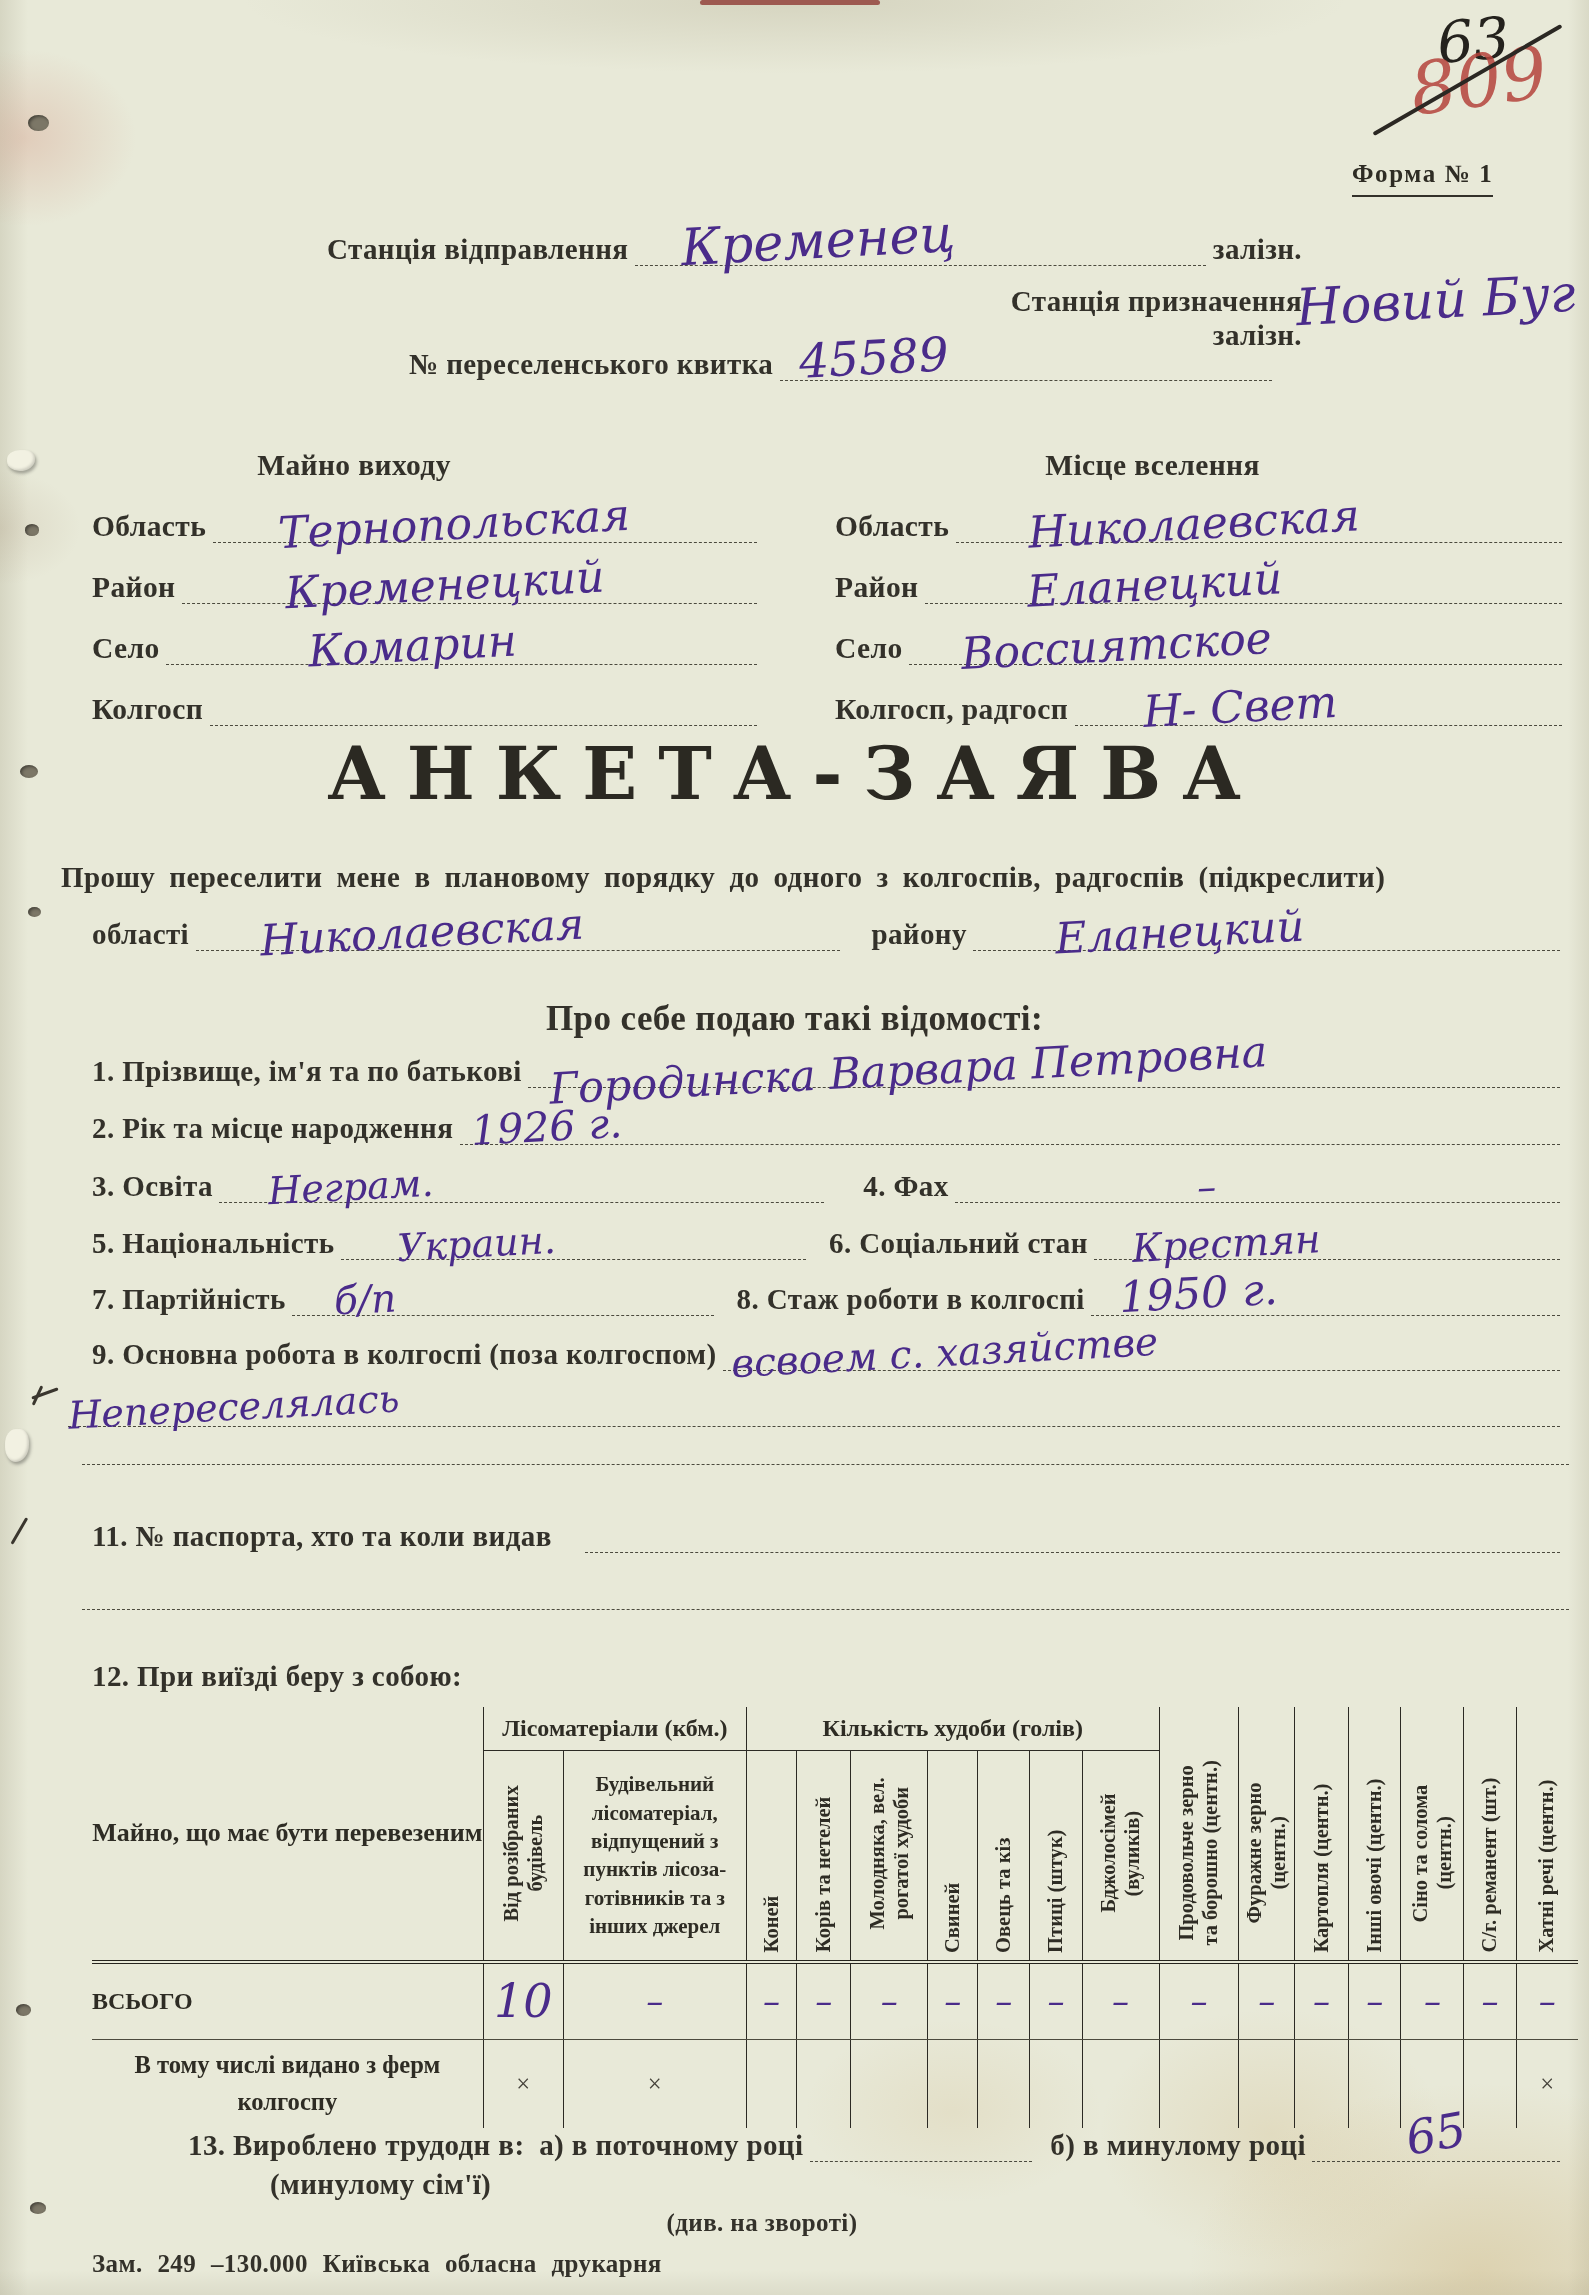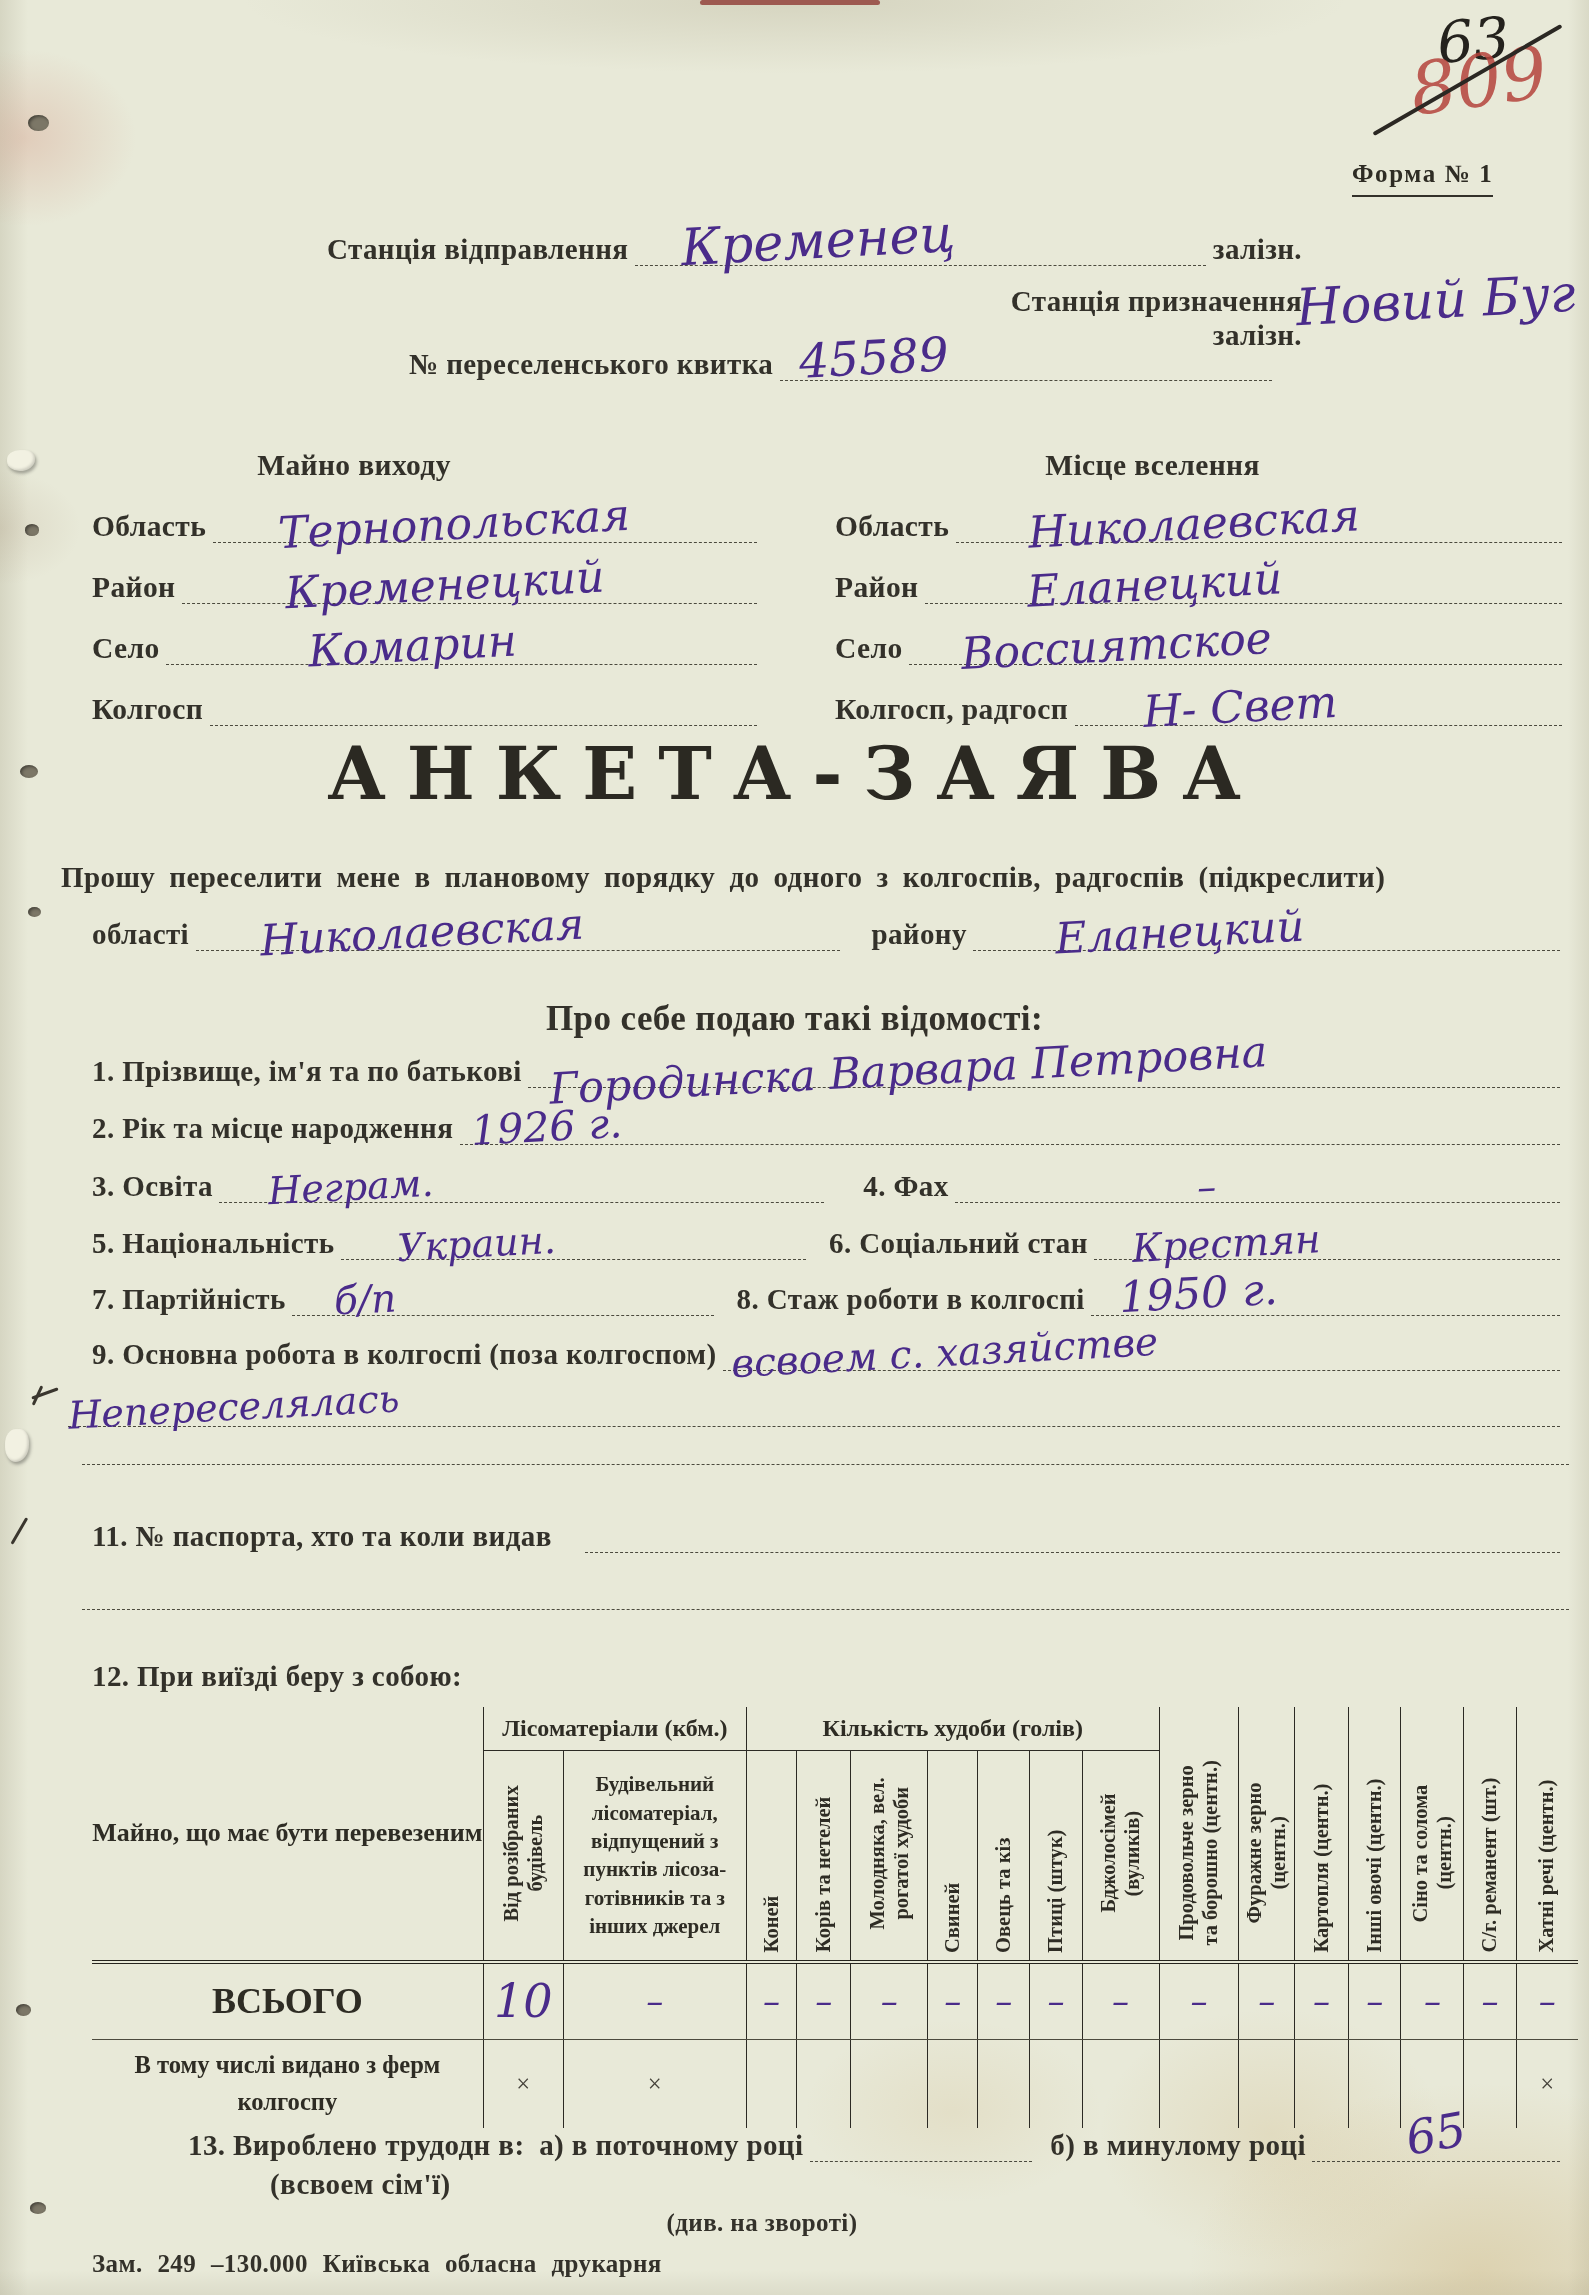--- a/index.html
+++ b/index.html
@@ -39,21 +39,21 @@
   
   table.goods{border-collapse:collapse;table-layout:fixed;}
   table.goods th, table.goods td{border-left:1.6px solid #2c2a24;padding:0;margin:0;}
   table.goods .prop{border-left:none;}
   table.goods tr.hdr2 th{border-bottom:4.1px double #26241e;}
   .prop-head{font-size:26px;text-align:center;line-height:2.3;font-weight:bold;padding:0 37px;border-bottom:4.1px double #26241e;}
   .group-head{font-size:24px;font-weight:bold;border-bottom:1.6px solid #2c2a24;height:43px;}
   .vert-cell{vertical-align:bottom;text-align:center;}
   .vert{writing-mode:vertical-rl;transform:rotate(180deg);display:inline-block;font-size:20.5px;line-height:1.15;max-height:198px;font-weight:bold;letter-spacing:0;padding:3.3px 0;}
   .wood-cell{font-size:21px;font-weight:bold;text-align:center;vertical-align:middle;line-height:1.35;padding:0 8.2px;border-bottom:4.1px double #26241e;}
-  .total-label{font-size:36px;font-weight:bold;text-align:center;vertical-align:middle;border-bottom:0.8px solid #4b4a3e;}
+  .total-label{font-size:24px;font-weight:bold;vertical-align:middle;border-bottom:0.8px solid #4b4a3e;}
   .farm-label{font-size:24.6px;font-weight:bold;text-align:center;vertical-align:middle;line-height:1.5;}
   .val-cell{text-align:center;vertical-align:middle;border-bottom:0.8px solid #4b4a3e;height:75px;}
   .farm-cell{text-align:center;vertical-align:middle;height:88px;font-size:24.6px;color:#45423a;}
   .hw-num{font-size:46px;}
   .hw-dash{font-size:34px;}
   
   .speck{position:absolute;background:#7c7767;border-radius:50%;box-shadow:inset 1.6px 1.6px 3.3px rgba(0,0,0,.45);}
   .tear{position:absolute;background:#f2f1e2;border-radius:50% 40% 60% 50%;box-shadow:1.6px 2.5px 3.3px rgba(0,0,0,.3), inset -1.6px -1.6px 2.5px rgba(0,0,0,.15);}
   .redline{position:absolute;background:#8e3a33;opacity:.8;border-radius:2.5px;}
   .ink-mark{position:absolute;background:#3a362e;border-radius:1.6px;}
@@ -327,19 +327,19 @@
     <span class="prt">13. Вироблено трудодн в:</span>
     <span class="prt" style="margin-left:14.7px;">а) в поточному році</span>
     <span class="fill" style="flex:0.9;">
         <span class="hw"></span>
       </span>
     <span class="prt" style="margin-left:11.5px;">б) в минулому році</span>
     <span class="fill">
         <span class="hw" style="font-size:47px;left:38%;bottom:0;transform:rotate(-10deg);">65</span>
       </span>
   </div>
-  <div class="abs prt" style="left:270px;top:2168px;font-size:29px;">(всвоем сім'ї)</div>
+  <div class="abs prt" style="left:270px;top:2168px;font-size:29px;">(минулому сім'ї)</div>
 
   <div class="abs prt center" style="left:0;right:65px;top:2209px;font-size:25px;">(див. на звороті)</div>
   <div class="abs prt" style="left:92px;top:2250px;font-size:25px;word-spacing:8.2px;">Зам. 249 –130.000 Київська обласна друкарня</div>
 
 </div>
 
 
 </body></html>

